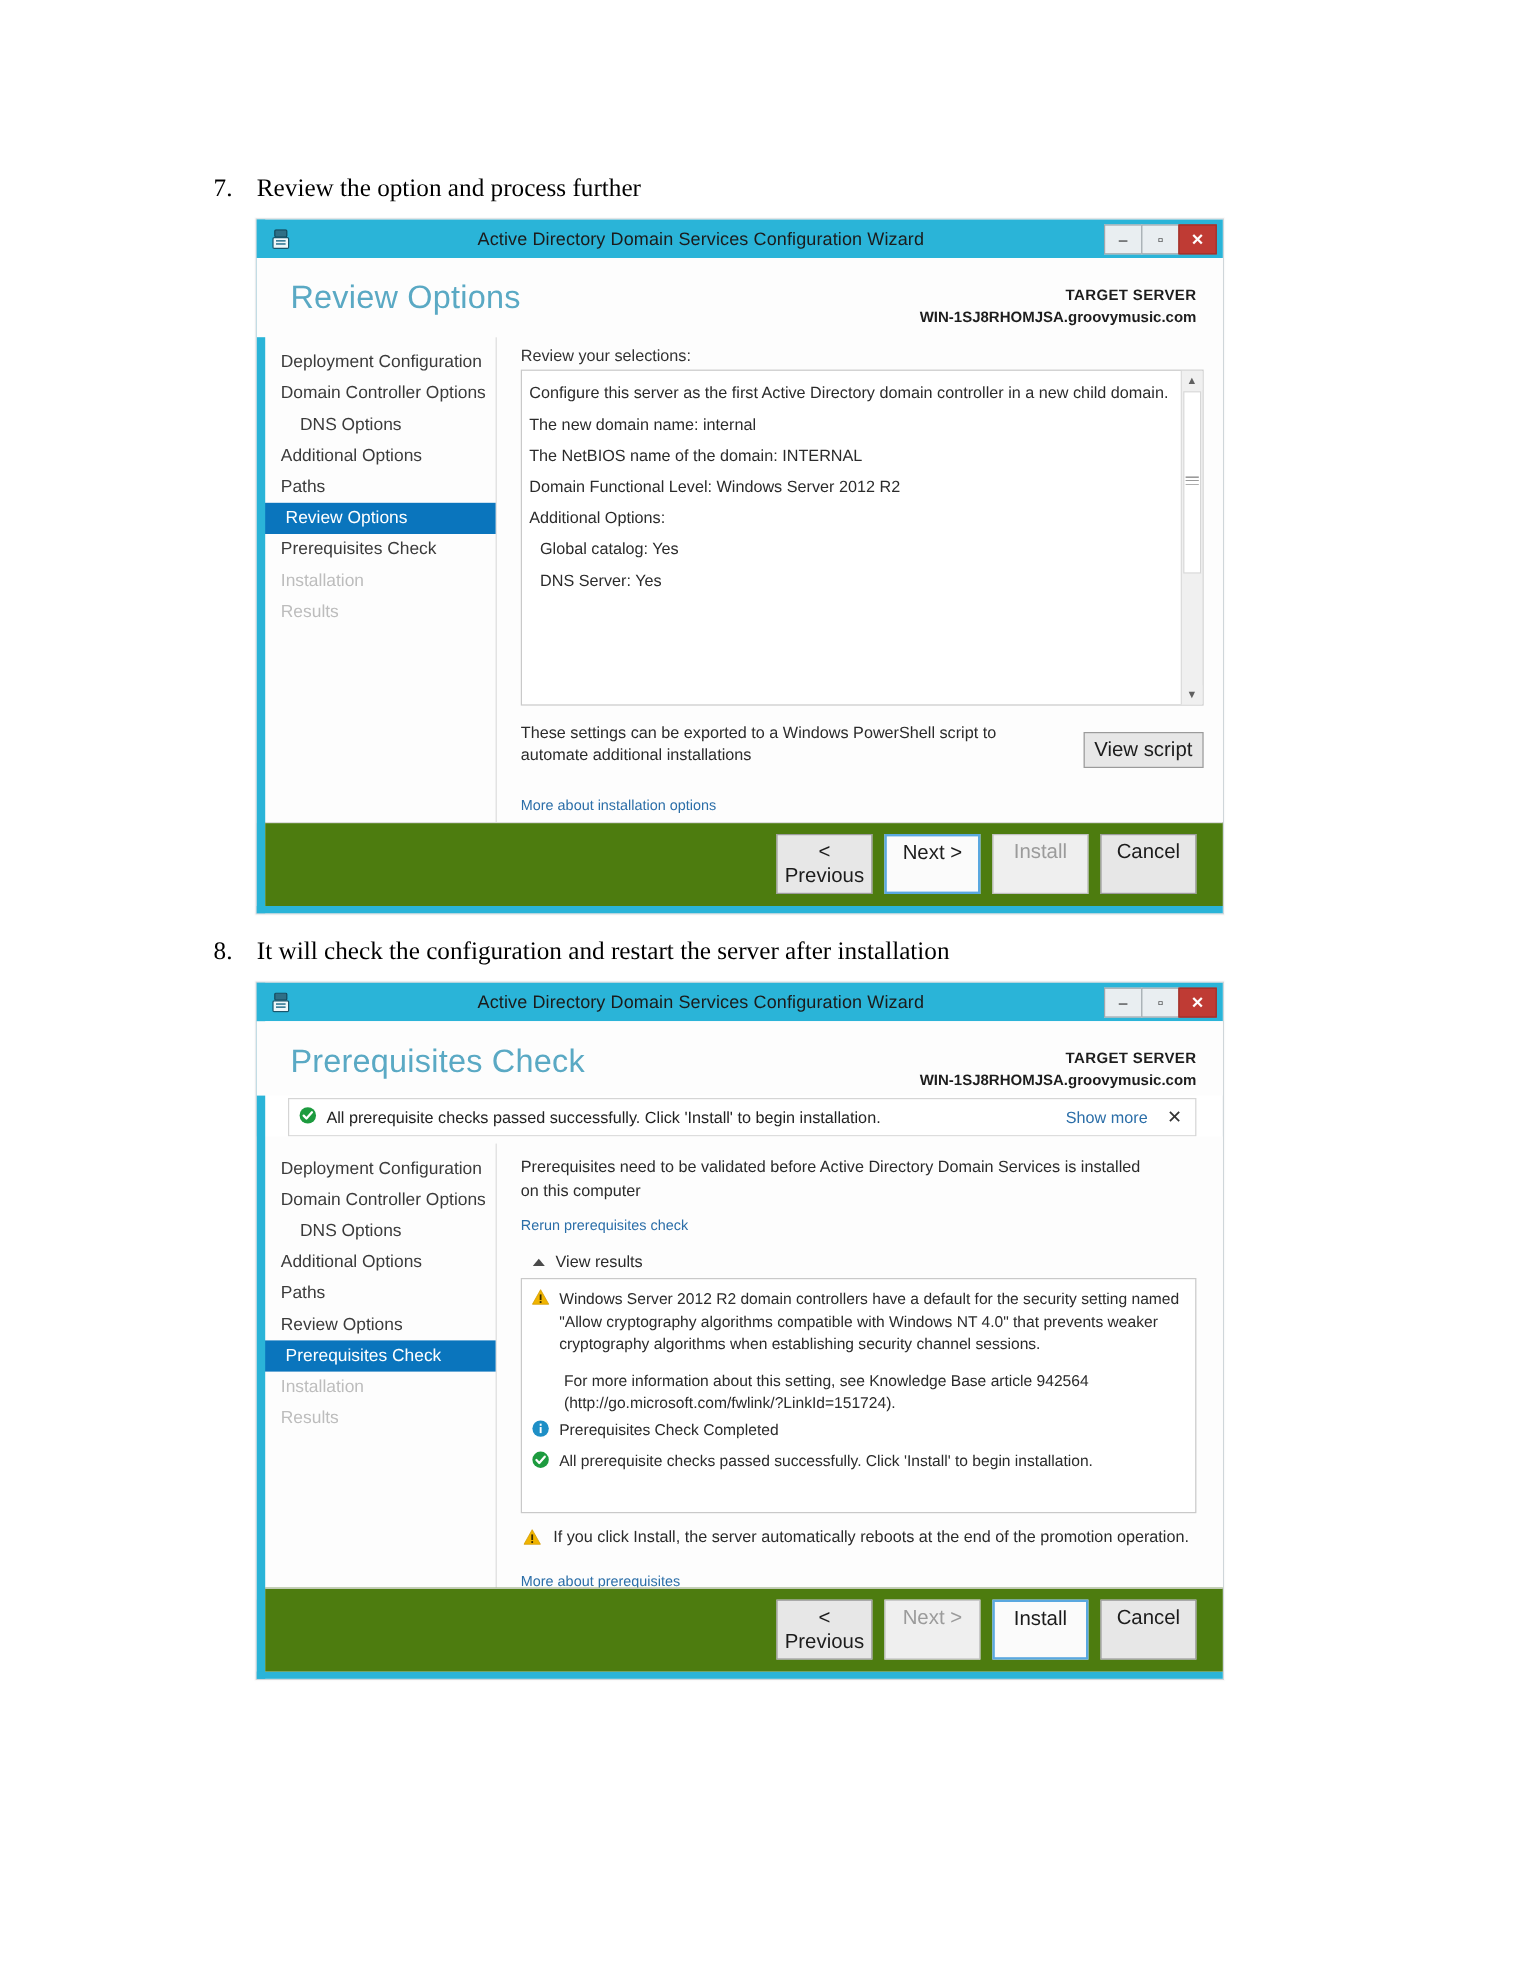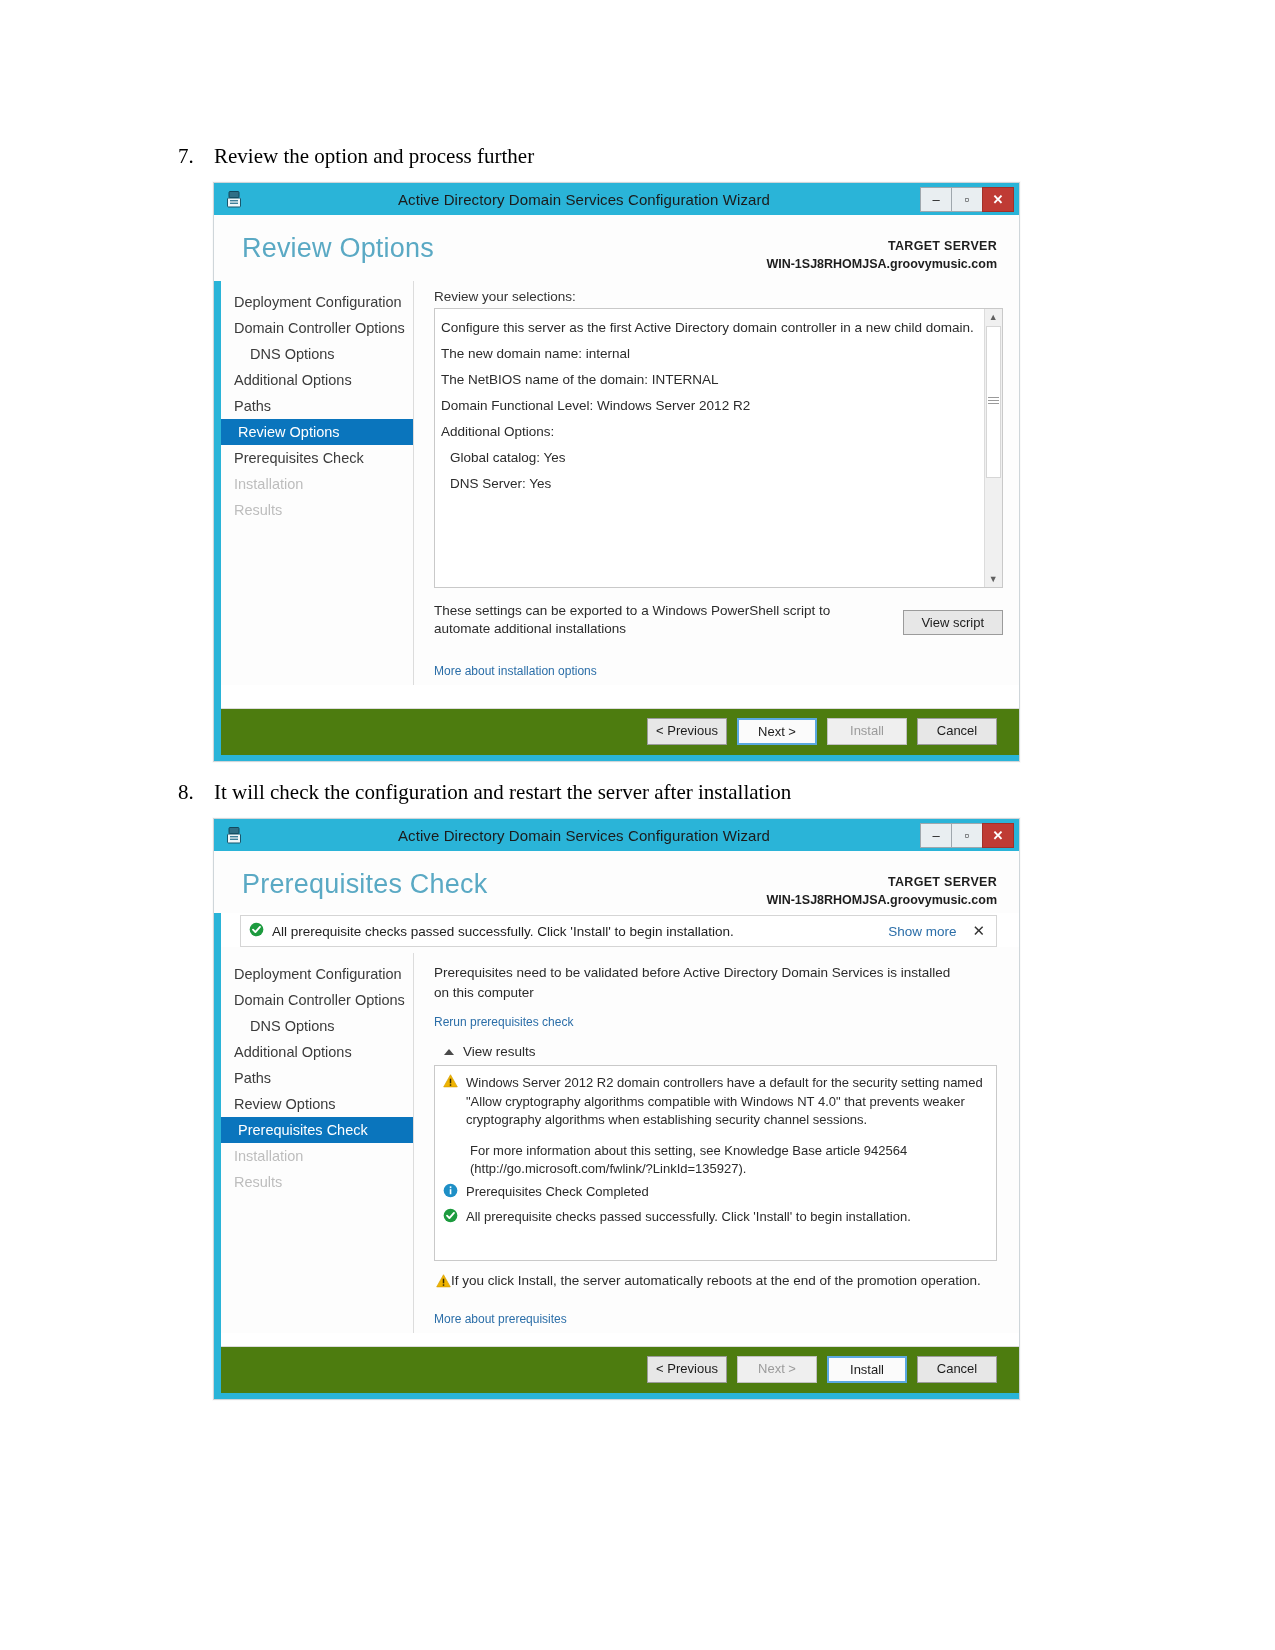--- a/index.html
+++ b/index.html
@@ -231,21 +231,21 @@
   }
   .export-text {
     font-size: 13.5px;
     color: #2b2b2b;
     line-height: 1.35;
     max-width: 430px;
     font-family: "Liberation Sans", sans-serif;
   }
   .btn {
     font-family: "Liberation Sans", sans-serif;
-    font-size: 13px;
+    font-size: 17px;
     color: #1c1c1c;
     background: #e7e7e7;
     border: 1px solid #9b9b9b;
     padding: 4px 0;
     text-align: center;
     box-sizing: border-box;
   }
   .btn.viewscript { width: 100px; margin-top: 8px; }
   .linktext {
     color: #2b6ea8;
@@ -319,21 +319,21 @@
   }
   .res-sub {
     font-size: 13px;
     color: #2b2b2b;
     line-height: 1.42;
     padding: 10px 0 0 27px;
     font-family: "Liberation Sans", sans-serif;
   }
   .warn-note {
     display: flex;
-    gap: 0;
+    gap: 10px;
     align-items: flex-start;
     padding: 12px 0 0 2px;
     font-size: 13.5px;
     color: #2b2b2b;
     font-family: "Liberation Sans", sans-serif;
     text-align: center;
   }
   .icn { flex: 0 0 auto; display:block; }
   .chev-up {
     width: 0; height: 0;
@@ -506,21 +506,21 @@
         <div class="res-item">
           <span class="icn">
             <svg width="15" height="14" viewBox="0 0 16 15" aria-hidden="true">
               <path d="M8 0.8 L15.3 13.8 L0.7 13.8 Z" fill="#f0b400" stroke="#d39c00" stroke-width="0.7"></path>
               <rect x="7.2" y="5" width="1.6" height="5" fill="#3a2d00"></rect>
               <rect x="7.2" y="11" width="1.6" height="1.7" fill="#3a2d00"></rect>
             </svg>
           </span>
           <span class="res-text">Windows Server 2012 R2 domain controllers have a default for the security setting named "Allow cryptography algorithms compatible with Windows NT 4.0" that prevents weaker cryptography algorithms when establishing security channel sessions.</span>
         </div>
-        <div class="res-sub">For more information about this setting, see Knowledge Base article 942564 (http://go.microsoft.com/fwlink/?LinkId=135927).</div>
+        <div class="res-sub">For more information about this setting, see Knowledge Base article 942564 (http://go.microsoft.com/fwlink/?LinkId=151724).</div>
 
         <div class="res-item" style="padding-top:4px;">
           <span class="icn">
             <svg width="15" height="15" viewBox="0 0 16 16" aria-hidden="true">
               <circle cx="8" cy="8" r="7.3" fill="#1e8fc6"></circle>
               <rect x="7.2" y="6.6" width="1.7" height="5.4" fill="#ffffff"></rect>
               <rect x="7.2" y="3.6" width="1.7" height="1.9" fill="#ffffff"></rect>
             </svg>
           </span>
           <span class="res-text">Prerequisites Check Completed</span>

